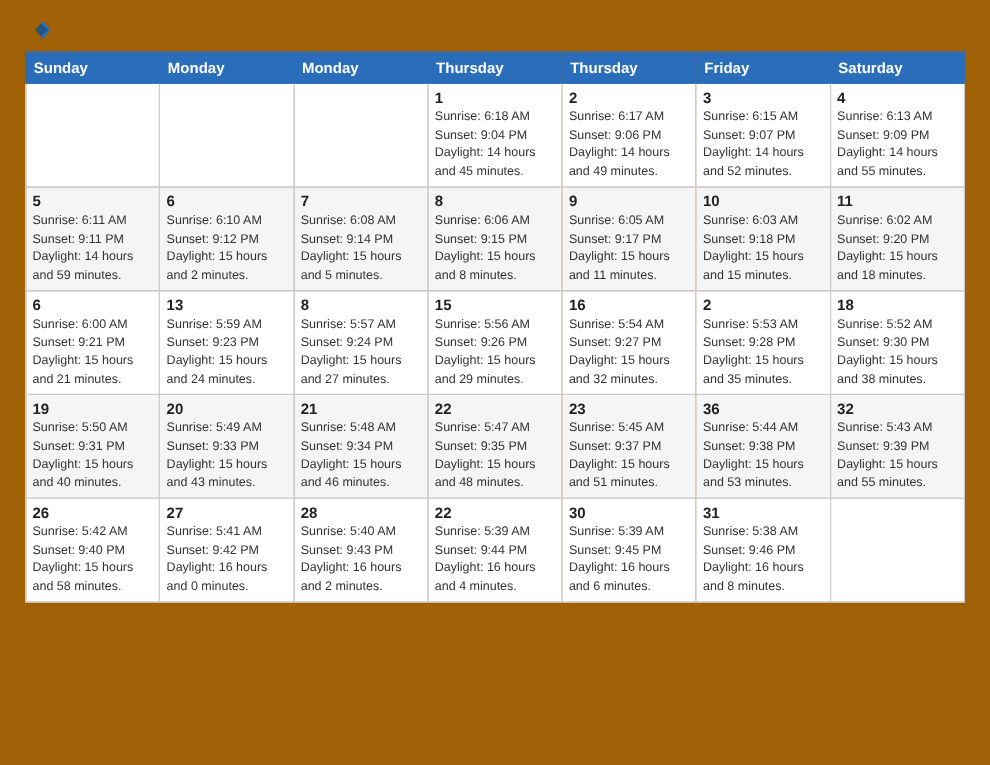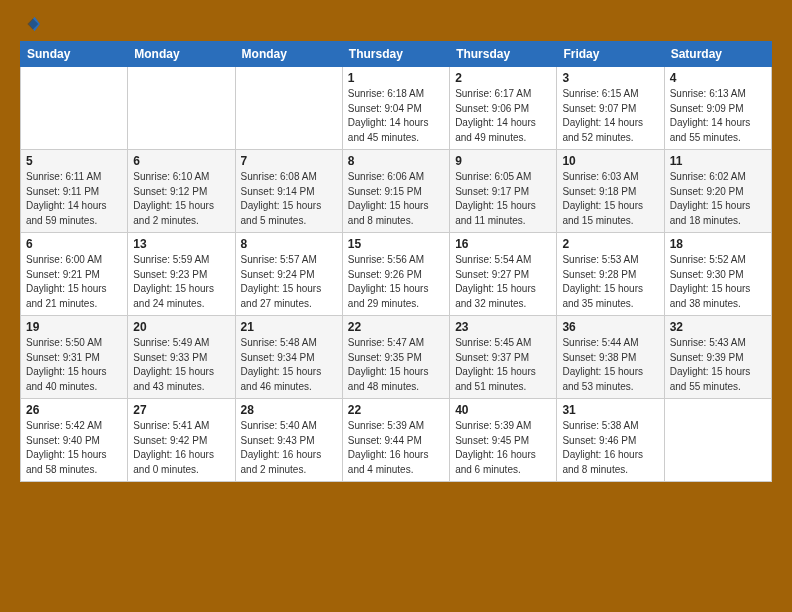--- a/index.html
+++ b/index.html
@@ -251,21 +251,21 @@
           </td>
           <td>
             <span class="day-number">28</span>
             <div class="day-info">Sunrise: 5:40 AM<br>Sunset: 9:43 PM<br>Daylight: 16 hours<br>and 2 minutes.</div>
           </td>
           <td>
             <span class="day-number">22</span>
             <div class="day-info">Sunrise: 5:39 AM<br>Sunset: 9:44 PM<br>Daylight: 16 hours<br>and 4 minutes.</div>
           </td>
           <td>
-            <span class="day-number">40</span>
+            <span class="day-number">30</span>
             <div class="day-info">Sunrise: 5:39 AM<br>Sunset: 9:45 PM<br>Daylight: 16 hours<br>and 6 minutes.</div>
           </td>
           <td>
             <span class="day-number">31</span>
             <div class="day-info">Sunrise: 5:38 AM<br>Sunset: 9:46 PM<br>Daylight: 16 hours<br>and 8 minutes.</div>
           </td>
           <td class="empty-cell"></td>
         </tr>
       </tbody>
   </table>

